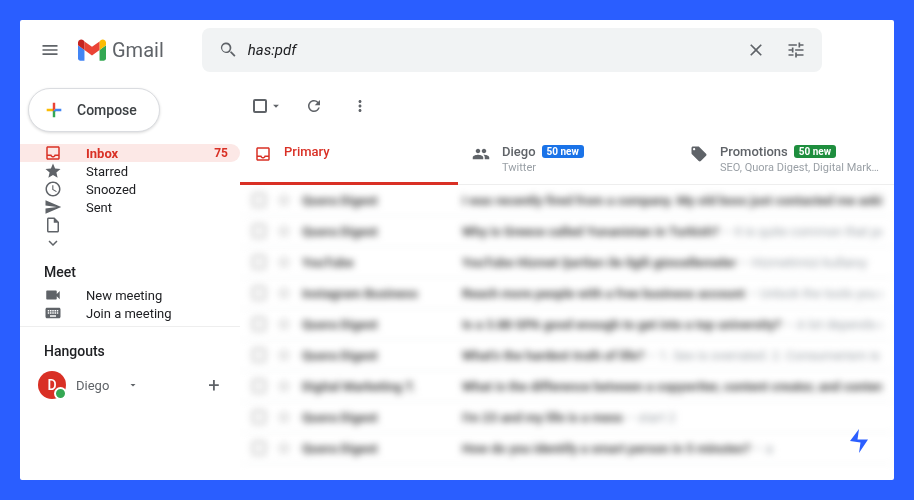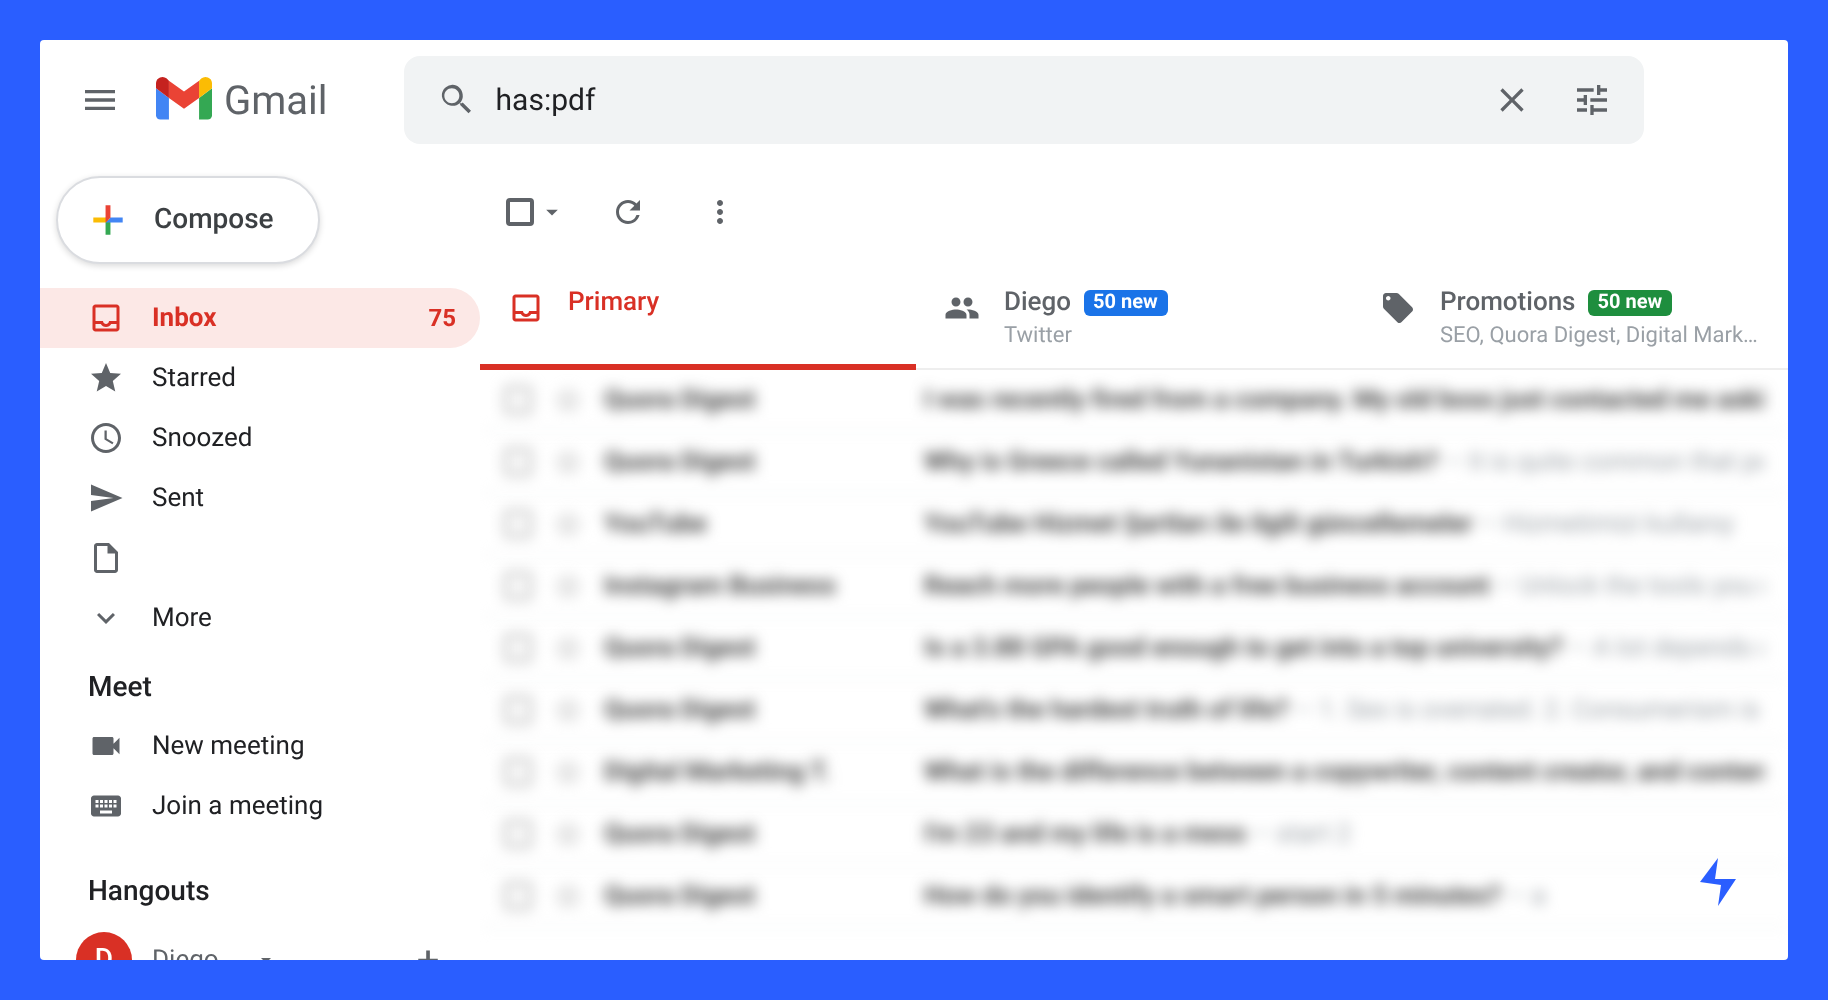--- a/index.html
+++ b/index.html
@@ -1,32 +1,32 @@
 <!DOCTYPE html>
 <html><head>
 <meta charset="utf-8">
 <style>
 * { margin:0; padding:0; box-sizing:border-box; font-family:"Google Sans",Roboto,Arial,sans-serif; }
 body { background:#2a5eff; width:914px; height:500px; overflow:hidden; padding:20px; }
 .app { background:#fff; width:100%; height:100%; display:flex; flex-direction:column; border-radius:2px; overflow:hidden; }
 .header { display:flex; align-items:center; padding:8px 10px; gap:8px; }
 .menu-btn { width:40px; height:40px; display:flex; align-items:center; justify-content:center; border-radius:50%; cursor:pointer; }
 .menu-btn svg { width:20px; height:20px; }
-.logo { display:flex; align-items:flex-start; gap:6px; margin-right:30px; }
+.logo { display:flex; align-items:center; gap:6px; margin-right:30px; }
 .logo-icon { width:28px; height:22px; }
 .logo-text { font-size:20px; color:#5f6368; font-weight:400; }
 .search-wrap { flex:1; max-width:620px; background:#f1f3f4; border-radius:8px; display:flex; align-items:center; padding:0 6px; height:44px; }
 .search-icon { width:40px; height:40px; display:flex; align-items:center; justify-content:center; cursor:pointer; }
-.search-input { flex:1; border:none; background:transparent; font-size:15px; color:#202124; outline:none; }
+.search-input { flex:1; border:none; background:transparent; font-size:15px; color:#202124; outline:none;font-style:italic; }
 .body { display:flex; flex:1; overflow:hidden; }
 .sidebar { width:220px; padding-top:8px; display:flex; flex-direction:column; }
 .compose { margin:0 0 12px 8px; background:#fff; border:1px solid #dadce0; border-radius:24px; padding:10px 22px 10px 14px; display:inline-flex; align-items:center; gap:12px; box-shadow:0 1px 3px rgba(0,0,0,0.15); width:fit-content; cursor:pointer;justify-content:space-between; }
 .compose-icon { width:22px; height:22px; }
 .compose-text { font-size:14px; color:#3c4043; font-weight:500; }
-.nav-item { display:flex; align-items:center; gap:14px; padding:6px 12px 6px 24px; border-radius:0 16px 16px 0; font-size:13px; color:#202124; cursor:pointer; height:30px; }
+.nav-item { display:flex; align-items:center; gap:24px; padding:6px 12px 6px 24px; border-radius:0 16px 16px 0; font-size:13px; color:#202124; cursor:pointer; height:18px; }
 .nav-item.active { background:#fce8e6; color:#d93025; font-weight:700; }
 .nav-item .icon { width:18px; height:18px; display:flex; align-items:center; justify-content:center; color:#5f6368; }
 .nav-item.active .icon { color:#d93025; }
 .nav-item .label { flex:1; }
 .nav-item .count { font-size:12px; }
 .nav-item.active .count { color:#d93025; }
 .section-title { padding:12px 0 6px 24px; font-size:14px; font-weight:500; color:#202124; }
 .hangouts-row { display:flex; align-items:center; gap:10px; padding:6px 12px 6px 18px; }
 .avatar { width:28px; height:28px; border-radius:50%; background:#d93025; color:#fff; display:flex; align-items:center; justify-content:center; font-size:14px; font-weight:500; position:relative; }
 .avatar::after { content:''; position:absolute; right:-1px; bottom:-1px; width:9px; height:9px; border-radius:50%; background:#34a853; border:2px solid #fff; }
@@ -151,21 +151,20 @@
                 <path fill="currentColor" d="M14 2H6c-1.1 0-2 .9-2 2v16c0 1.1.9 2 2 2h12c1.1 0 2-.9 2-2V8l-6-6zm4 18H6V4h7v5h5v11z"></path>
               </svg>
             </span>
           </div>
           <div class="nav-item">
             <span class="icon">
               <svg width="18" height="18" viewBox="0 0 24 24">
                 <path fill="currentColor" d="M16.59 8.59L12 13.17 7.41 8.59 6 10l6 6 6-6z"></path>
               </svg>
             </span>
-            <span class="label">More</span>
           </div>
         </div>
       <div class="section-title">Meet</div>
       <div id="meet-items">
           <div class="nav-item">
             <span class="icon">
               <svg width="18" height="18" viewBox="0 0 24 24">
                 <path fill="currentColor" d="M17 10.5V7c0-.55-.45-1-1-1H4c-.55 0-1 .45-1 1v10c0 .55.45 1 1 1h12c.55 0 1-.45 1-1v-3.5l4 4v-11l-4 4z"></path>
               </svg>
             </span>

